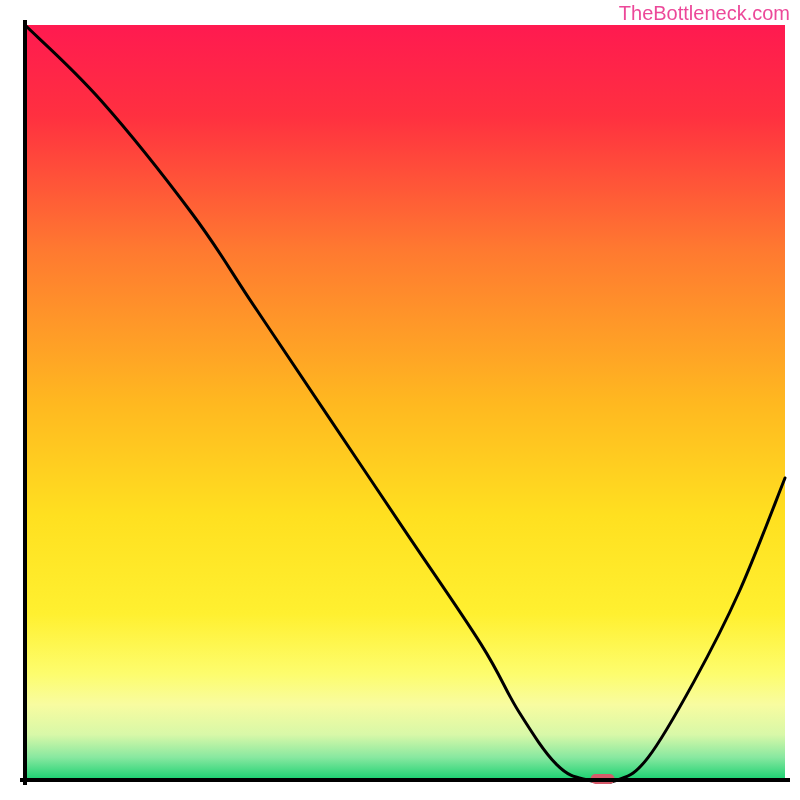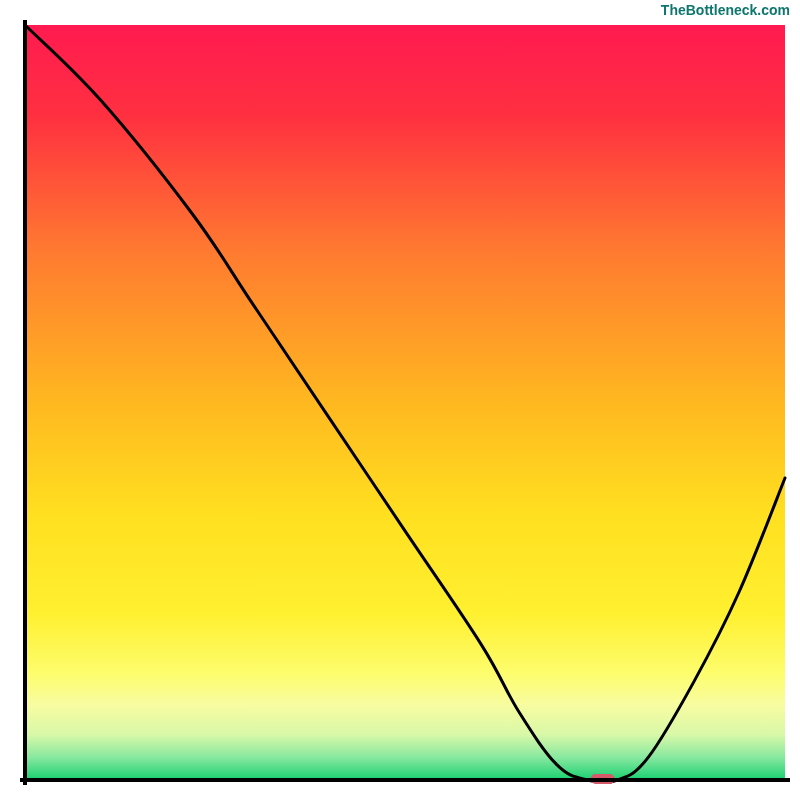--- a/index.html
+++ b/index.html
@@ -12,23 +12,23 @@
 }
 .container {
   position: relative;
   width: 800px;
   height: 800px;
 }
 .watermark {
   position: absolute;
   top: 2px;
   right: 10px;
-  font-size: 14px;
-  font-weight: bold;
-  color: #0f766e;
+  font-size: 20px;
+  font-weight: normal;
+  color: #ec4899;
   z-index: 10;
 }
 svg {
   display: block;
 }
 </style>
 </head>
 <body>
 <div class="container">
   <div class="watermark">TheBottleneck.com</div>

